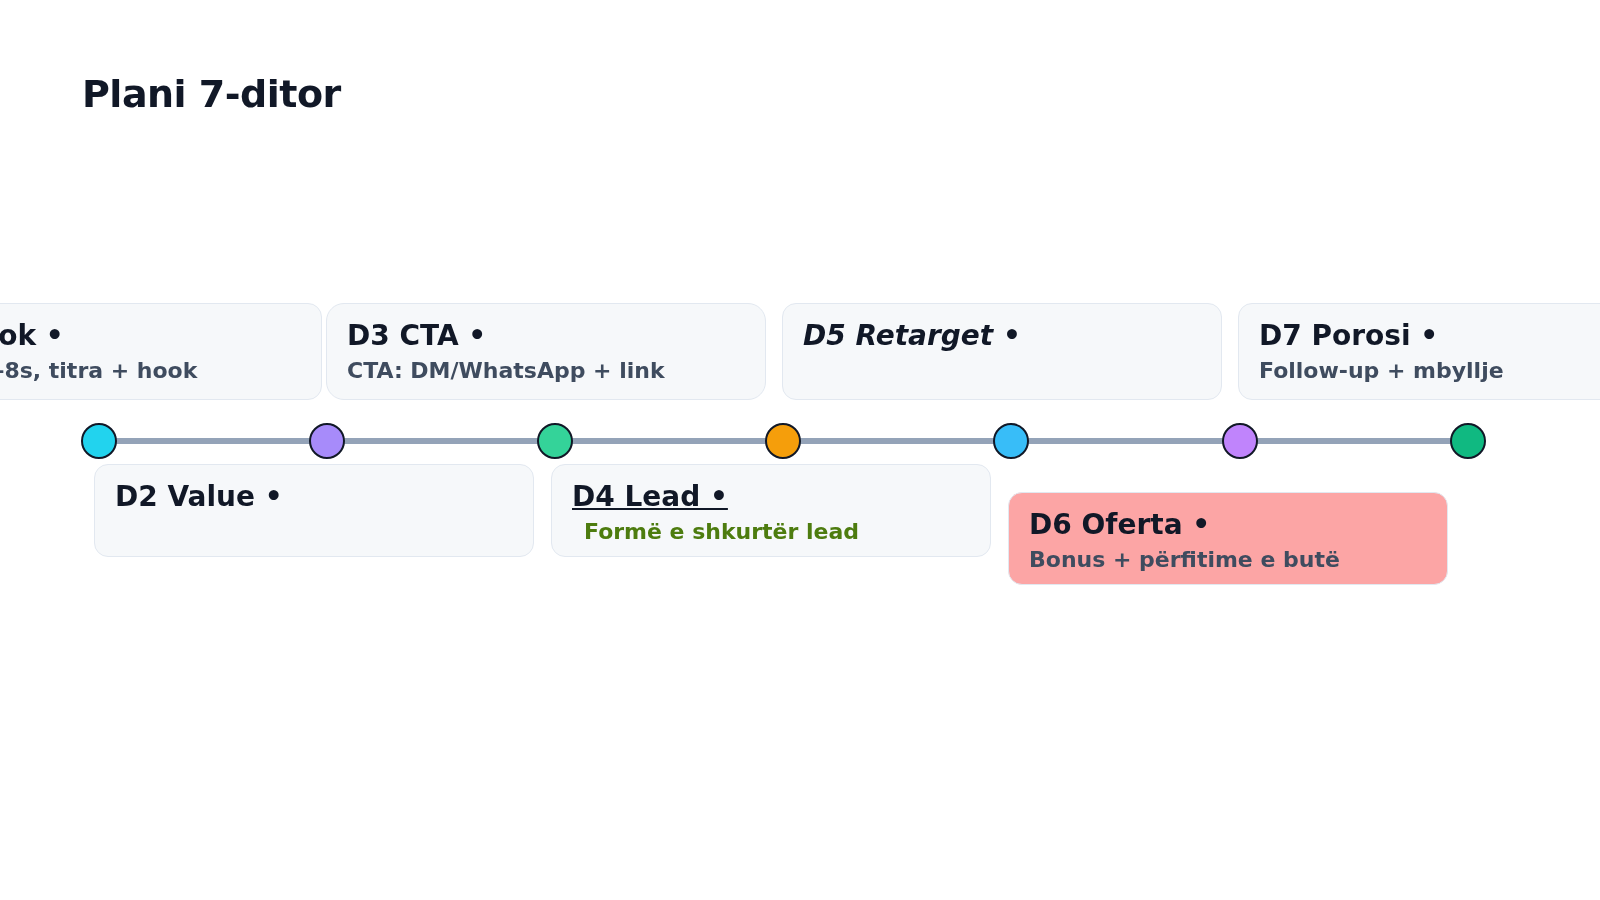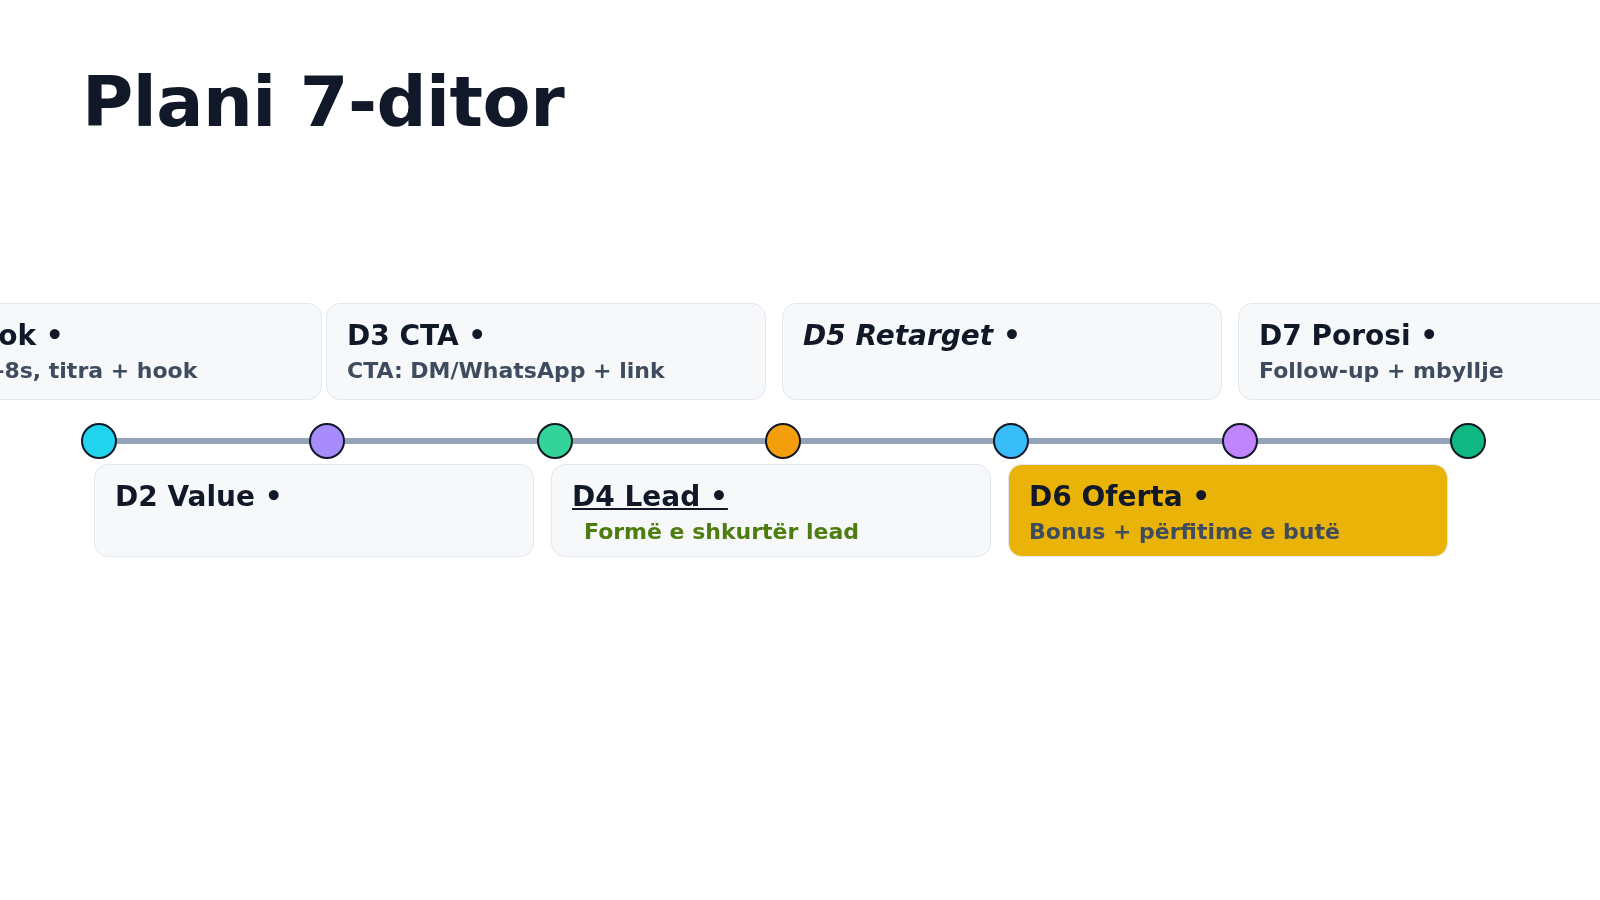--- a/index.html
+++ b/index.html
@@ -11,22 +11,22 @@
     height: 900px;
     background: #ffffff;
     font-family: "DejaVu Sans", sans-serif;
     overflow: hidden;
     position: relative;
   }
 
   #page-title {
     position: absolute;
     left: 82px;
-    top: 61px;
-    font-size: 70px;
+    top: 72px;
+    font-size: 38px;
     font-weight: bold;
     color: #111827;
     letter-spacing: -0.5px;
     white-space: nowrap;
   }
 
   
   #timeline {
     position: absolute;
     left: 0;
@@ -80,21 +80,21 @@
     font-size: 22px;
     font-weight: bold;
     color: #3f4c5f;
     white-space: nowrap;
     margin-top: 6px;
     line-height: 1.15;
   }
 
   
   #card-d1 { left: -118px; width: 440px; }
-  #card-d3 { left: 326px; width: 440px; }
+  #card-d3 { left: 326px; width: 440px; border-radius: 18px; }
   #card-d5 { left: 782px; width: 440px; }
   #card-d7 { left: 1238px; width: 440px; }
 
   #card-d2 { left: 94px; width: 440px; }
   #card-d4 { left: 551px; width: 440px; }
   #card-d6 { left: 1008px; width: 440px; }
 </style>
 </head>
 <body>
 
@@ -125,21 +125,21 @@
 
   <div class="card card-below" id="card-d2" style="background: rgb(246, 248, 250); border-color: rgb(226, 232, 240);">
     <div class="card-title" style="color: rgb(17, 24, 39);">D2 Value •</div>
   </div>
 
   <div class="card card-below" id="card-d4" style="background: rgb(246, 248, 250); border-color: rgb(226, 232, 240);">
     <div class="card-title" style="color: rgb(17, 24, 39); text-decoration: underline;">D4 Lead •</div>
     <div class="card-sub" style="color: #4d7c0f; margin-left: 12px;">Formë e shkurtër lead</div>
   </div>
 
-  <div class="card card-below" id="card-d6" style="background: #eab308; border-color: rgb(226, 232, 240);">
+  <div class="card card-below" id="card-d6" style="background: #fca5a5; border-color: rgb(226, 232, 240); margin-top: 28px;">
     <div class="card-title" style="color: rgb(17, 24, 39);">D6 Oferta •</div>
     <div class="card-sub" style="color: rgb(63, 76, 95);">Bonus + përfitime e butë</div>
   </div>
 
   <div class="node-dot" style="left: 99px; background: rgb(34, 211, 238);"></div>
   <div class="node-dot" style="left: 327px; background: rgb(167, 139, 250);"></div>
   <div class="node-dot" style="left: 555px; background: rgb(52, 211, 153);"></div>
   <div class="node-dot" style="left: 783px; background: rgb(245, 158, 11);"></div>
   <div class="node-dot" style="left: 1011px; background: rgb(56, 189, 248);"></div>
   <div class="node-dot" style="left: 1240px; background: rgb(192, 132, 252);"></div>

